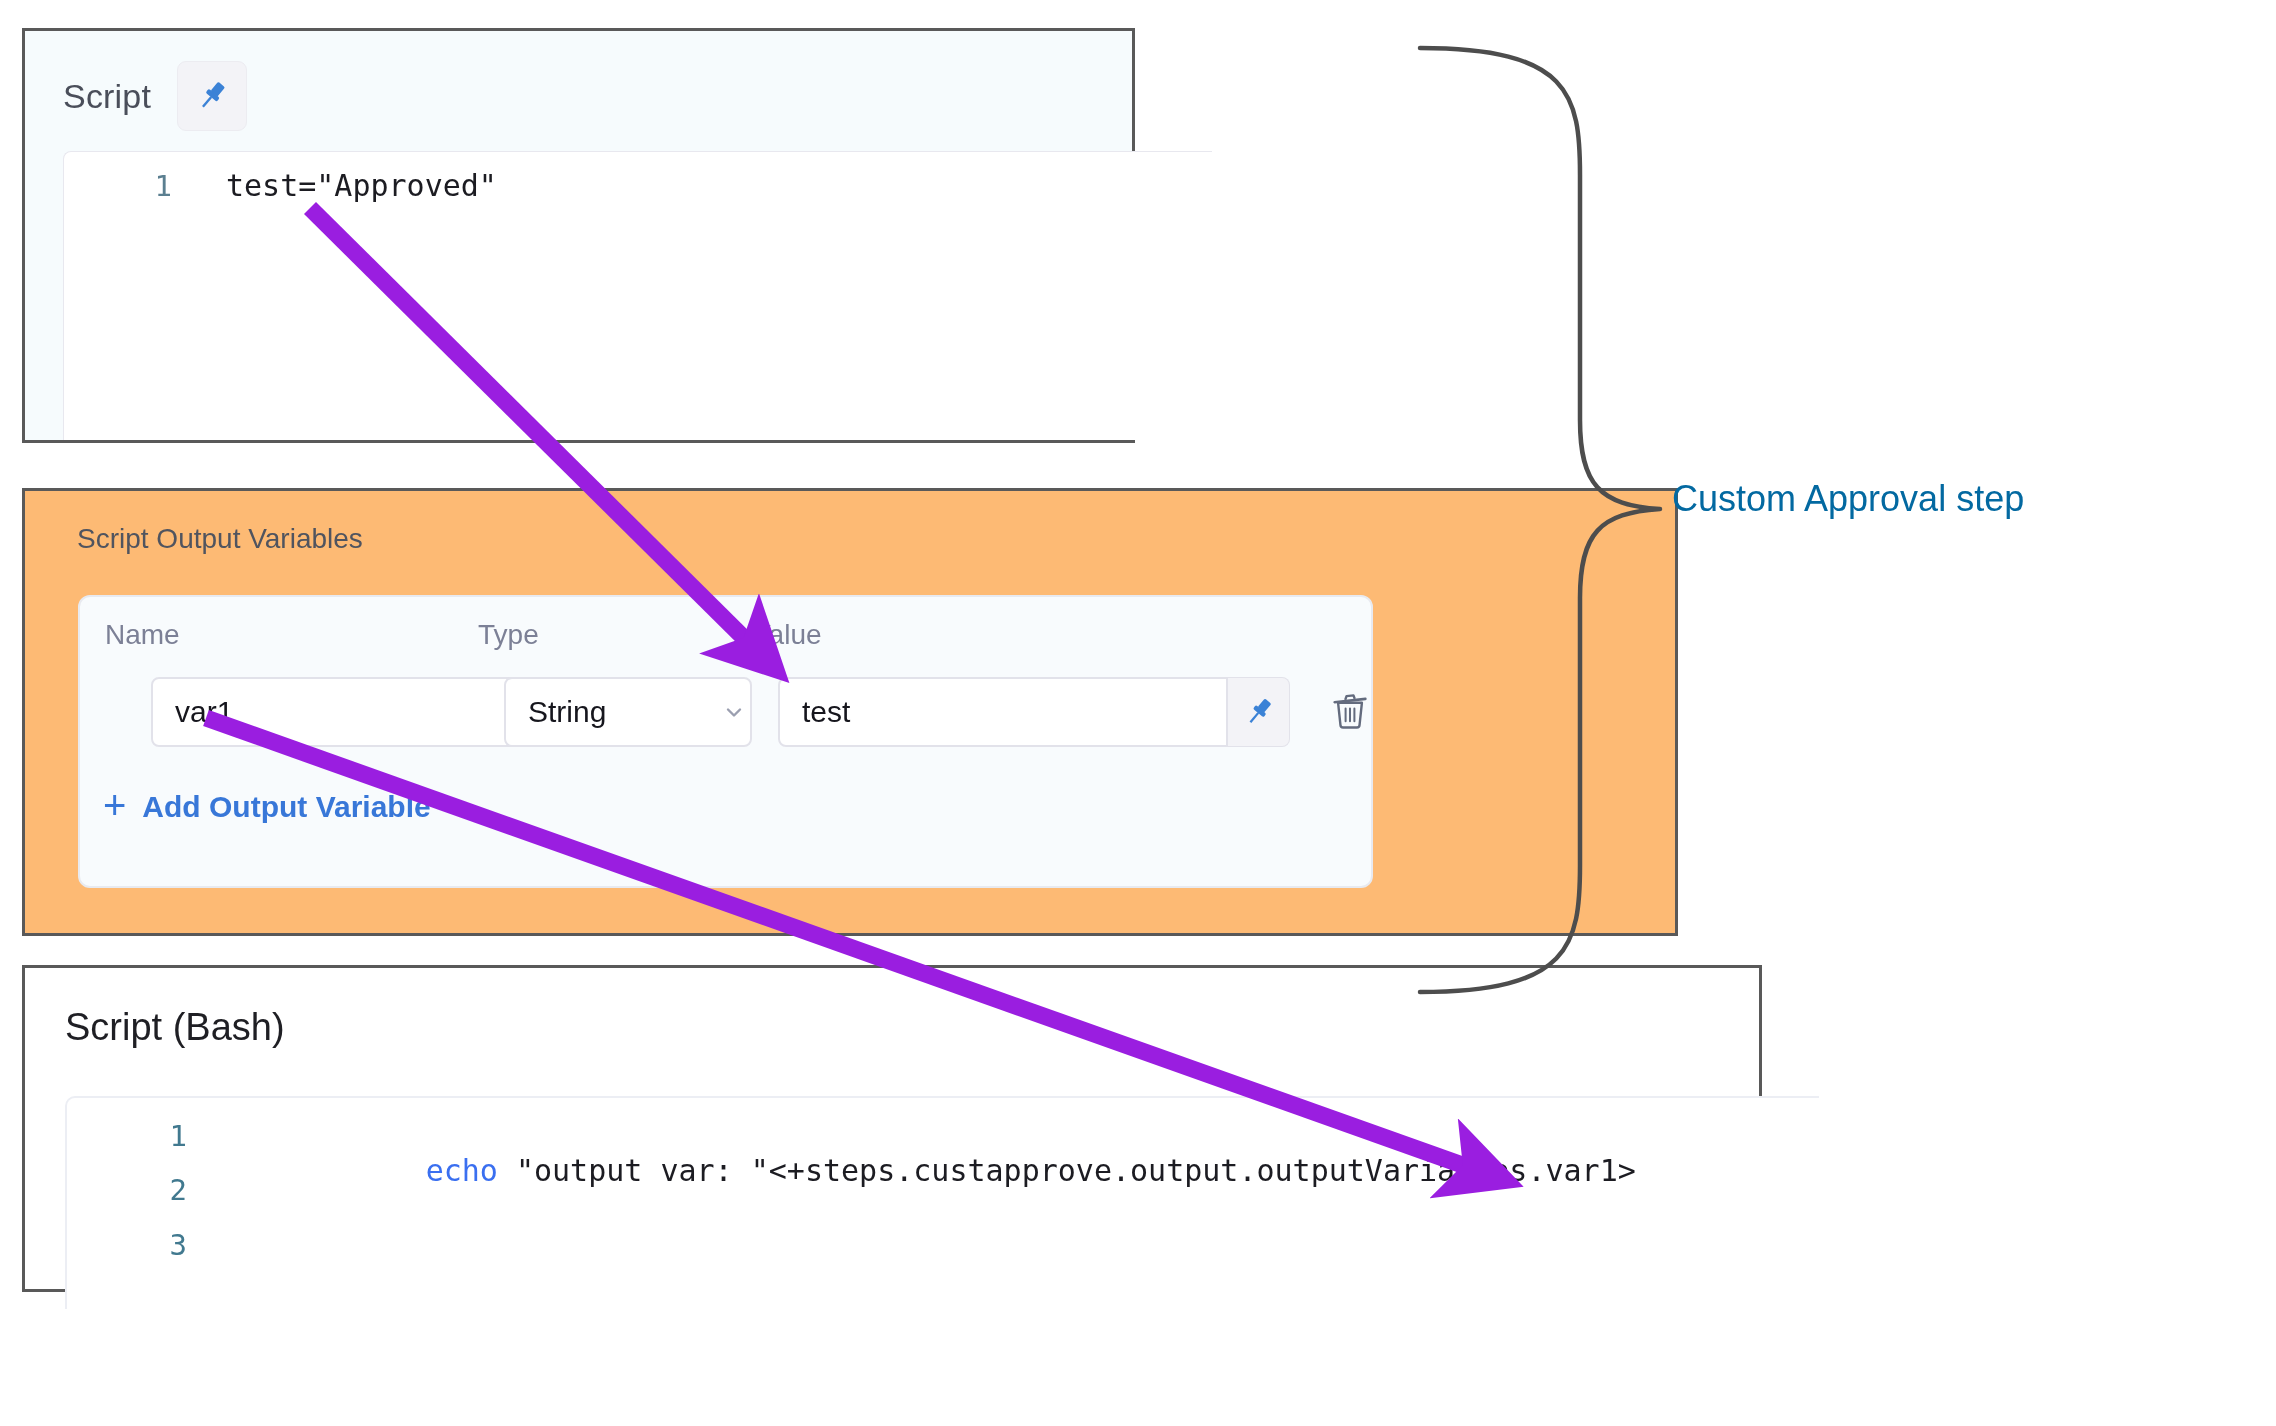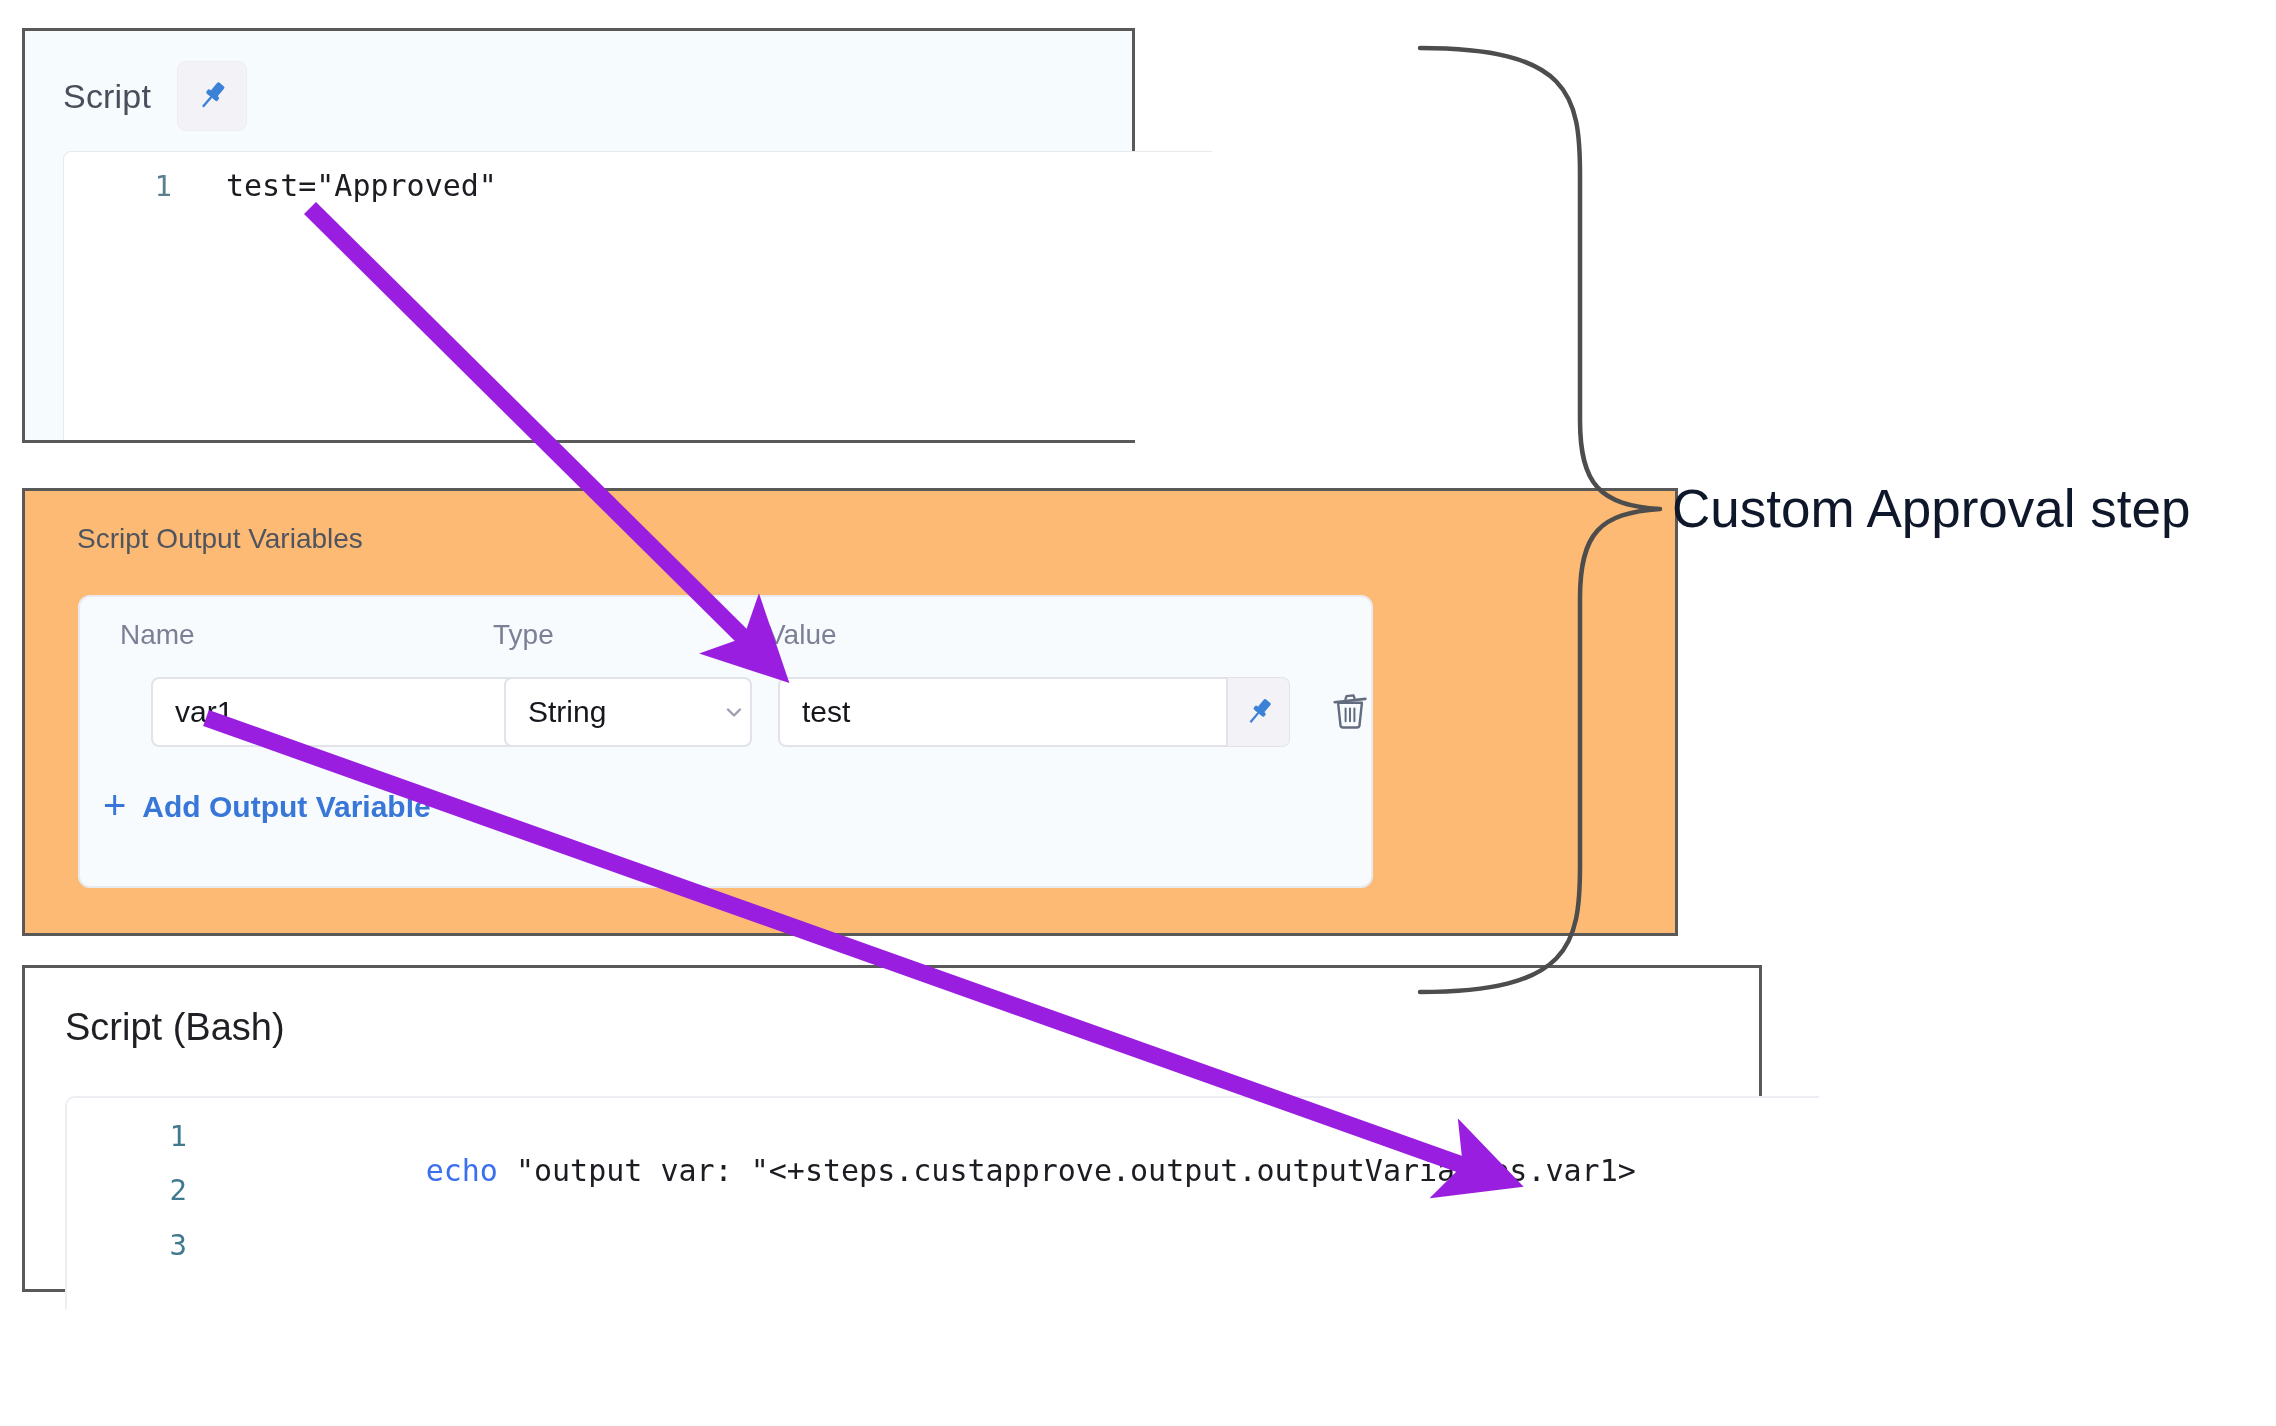--- a/index.html
+++ b/index.html
@@ -136,21 +136,20 @@
     border: 2px solid #e8eaf0;
     border-radius: 12px;
     box-sizing: border-box;
   }
   .col-heads {
     position: absolute;
     top: 22px;
     left: 0;
     right: 0;
     height: 40px;
-    margin-left: 15px;
   }
   .col-head {
     position: absolute;
     font-size: 28px;
     color: #7c8096;
     top: 0;
   }
   .ch-name  { left: 25px; }
   .ch-type  { left: 398px; }
   .ch-value { left: 672px; }
@@ -244,22 +243,22 @@
   .anno-svg {
     position: absolute;
     left: 0;
     top: 0;
     width: 2276px;
     height: 1426px;
     pointer-events: none;
   }
   .anno-label {
     position: absolute;
-    font-size: 53px;
-    color: #0f172a;
+    font-size: 36px;
+    color: #0369a1;
     white-space: nowrap;
   }
   .lbl-custom { left: 1672px; top: 478px; }
   .lbl-shell  { left: 1832px; top: 1136px; }
 </style>
 </head>
 <body>
 
 <div id="page">
 

